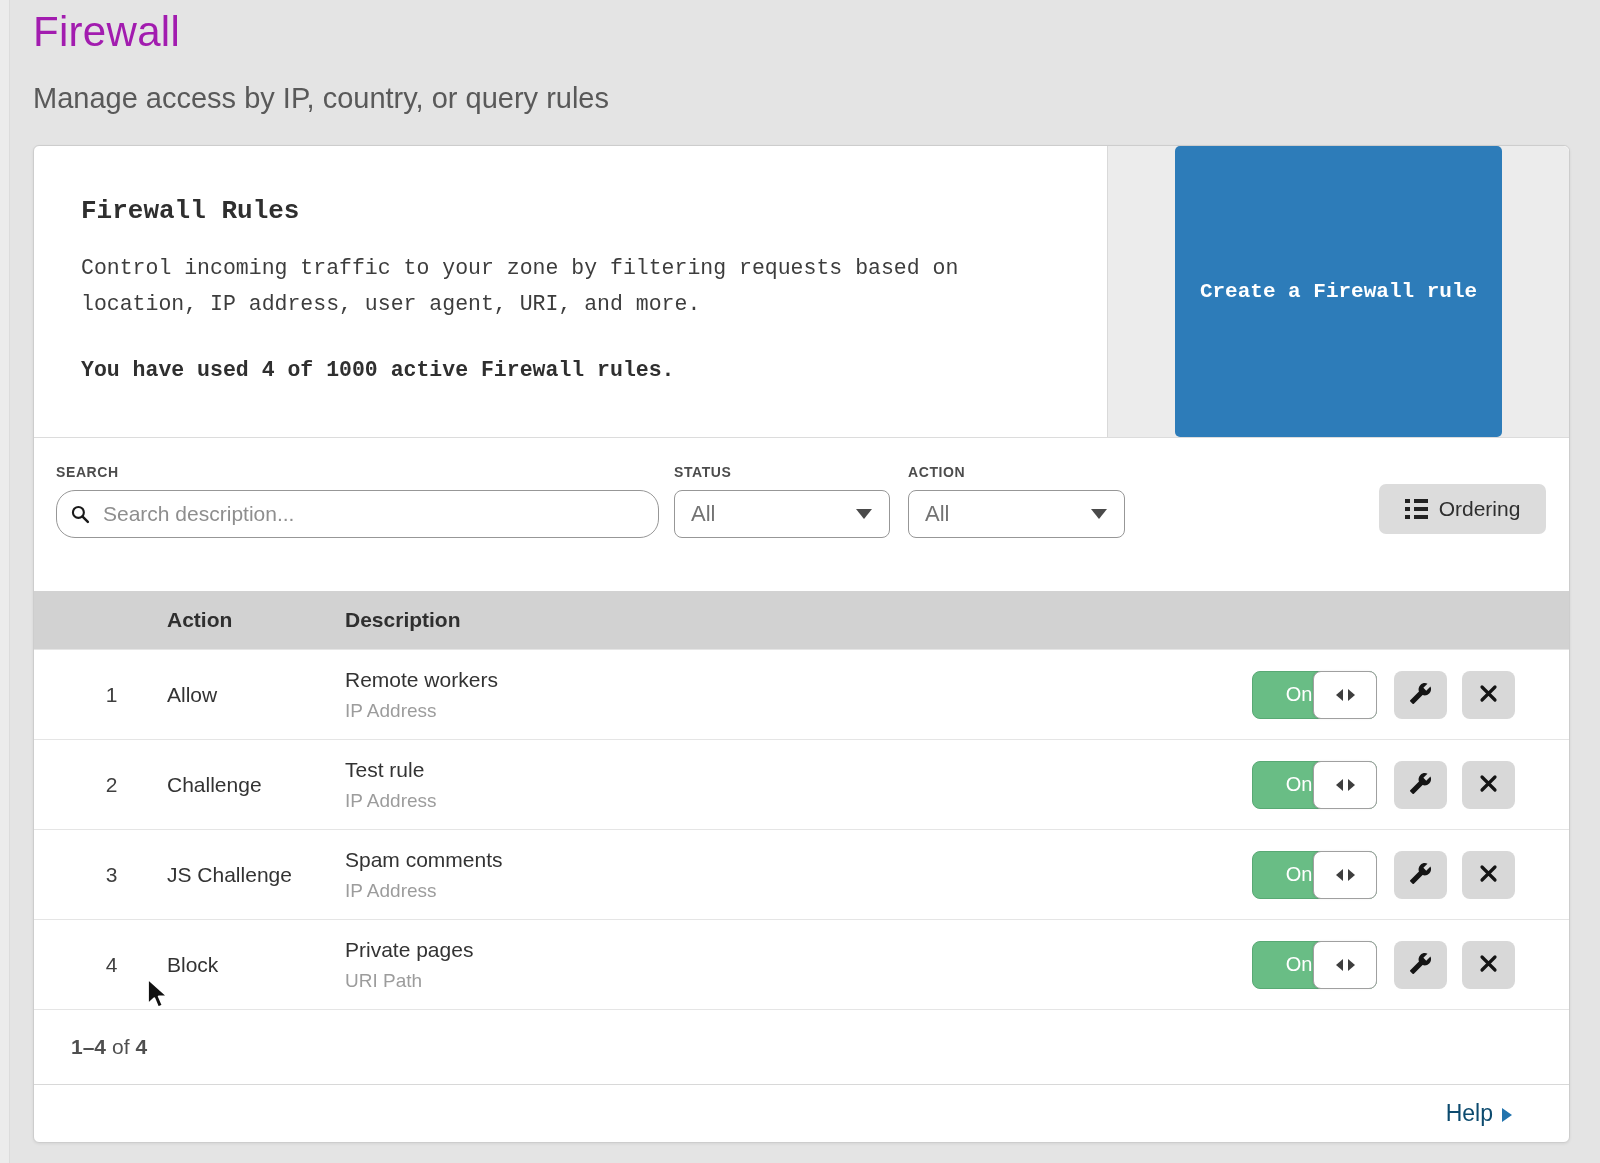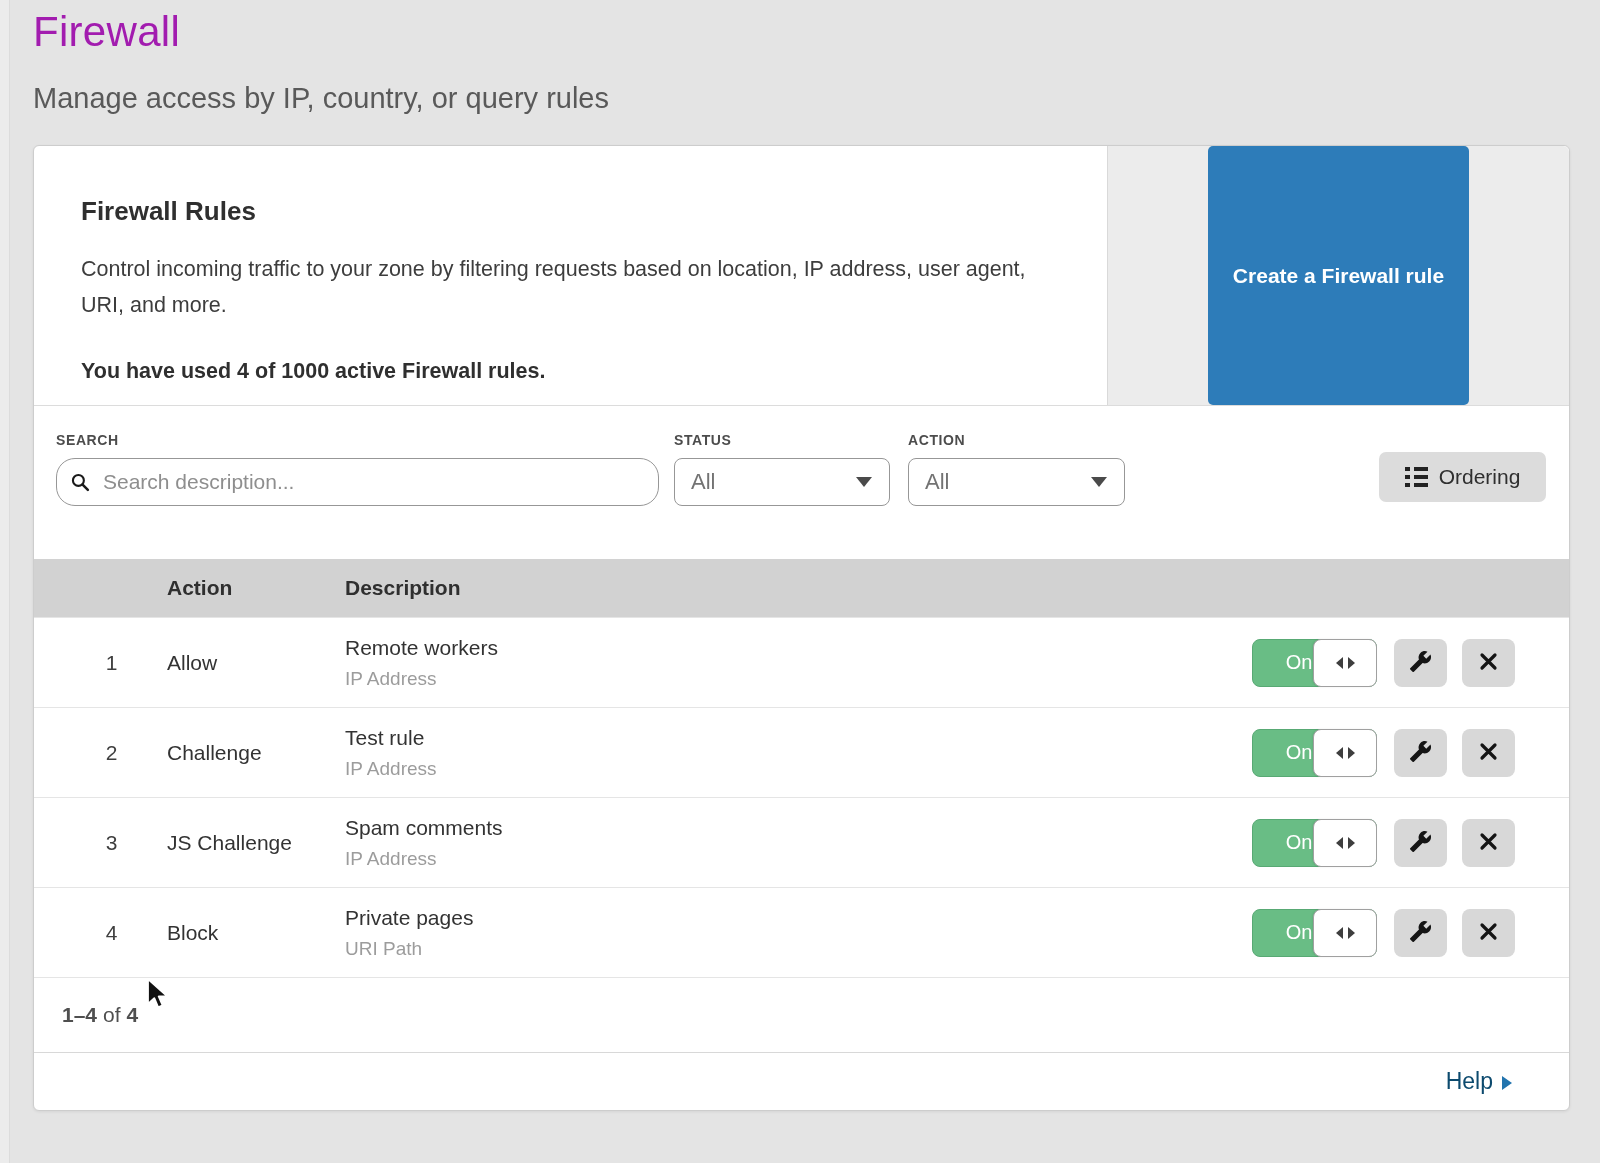--- a/index.html
+++ b/index.html
@@ -19,21 +19,21 @@
   .page-subtitle { margin-top:26px; font-size:29px; font-weight:400; color:#595959; }
 
   
   .panel {
     position:absolute; left:33px; top:145px; width:1537px;
     background:#fff; border:1px solid #cdcdcd; border-radius:6px;
     box-shadow:0 1px 3px rgba(0,0,0,.07);
   }
 
   
-  .panel-top { display:flex; height:260px; border-bottom:1px solid #dcdcdc; }
+  .panel-top { display:flex; height:292px; border-bottom:1px solid #dcdcdc;font-family:Liberation Mono, monospace; }
   .panel-top-left { flex:1; padding:50px 30px 0 47px; }
   .card-title { font-size:26px; font-weight:700; color:#2f2f2f; }
   .card-desc { margin-top:24px; font-size:21.5px; line-height:36px; color:#3d3d3d; max-width:950px; }
   .card-usage { margin-top:36px; font-size:21.5px; font-weight:700; color:#2f2f2f; }
   .panel-top-right {
     width:462px; background:#ececec; border-left:1px solid #d9d9d9;
     border-radius:0 6px 0 0; display:flex; justify-content:center;
   }
   .create-btn {
     background:#2d7cb9; color:#fff; border:none; border-radius:5px;
@@ -103,21 +103,21 @@
   .tri-left { width:0; height:0; border-top:6px solid transparent; border-bottom:6px solid transparent; border-right:7px solid #3e3e3e; }
   .tri-right { width:0; height:0; border-top:6px solid transparent; border-bottom:6px solid transparent; border-left:7px solid #3e3e3e; }
 
   .icon-btn {
     width:53px; height:48px; background:#d8d8d8; border:none; border-radius:8px;
     display:flex; align-items:center; justify-content:center; cursor:pointer;
   }
   .icon-btn.edit { margin-right:15px; }
 
   
-  .pagination { height:75px; border-top:1px solid #e5e5e5; display:flex; align-items:center; padding-left:28px; font-size:21px; color:#4f4f4f; }
+  .pagination { height:75px; border-top:1px solid #e5e5e5; display:flex; align-items:center; padding-left:37px; font-size:21px; color:#4f4f4f; }
   .pagination .b { font-weight:700; }
   .pagination span { margin-right:6px; }
   .help-row { height:58px; border-top:1px solid #d8d8d8; display:flex; align-items:center; justify-content:flex-end; padding-right:57px; }
   .help-link { display:flex; align-items:center; gap:9px; color:#0c4a6e; font-size:23px; text-decoration:none; cursor:pointer; }
   .help-caret { width:0; height:0; border-top:7px solid transparent; border-bottom:7px solid transparent; border-left:10px solid #2274ae; margin-top:2px; }
 
   .cursor { position:absolute; left:145px; top:978px; pointer-events:none; }
 </style>
 </head>
 <body>

